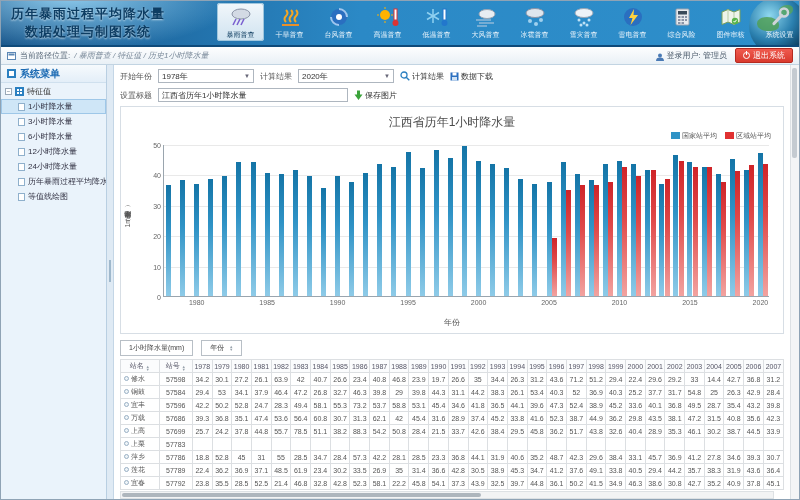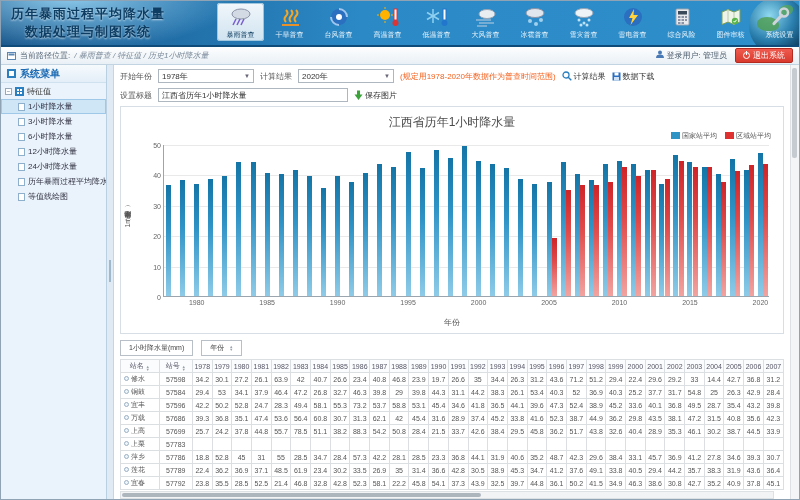--- a/index.html
+++ b/index.html
@@ -28,21 +28,21 @@
   .tool .ticon { width:30px; height:24px; margin:0 auto; display:flex; align-items:center; justify-content:center; }
   .tool .tlabel { display:block; font-size:7px; color:#eaf4fb; margin-top:1px; white-space:nowrap; }
   .tool.active { background:linear-gradient(#f2f7fb,#cfe3f0); box-shadow:inset 0 0 0 1px #9fc6dd; }
   .tool.active .tlabel { color:#0b3a5e; }
 
   
   #subbar { flex:0 0 18px; display:flex; align-items:center; font-size:8px; color:#5a6a7a;
     background:linear-gradient(#fdfefe,#e9f0f6); border-bottom:1px solid #c2d4e2; padding:0 6px; gap:4px; }
   #crumb-path { color:#7a8a9a;font-style:italic; }
   #userbar { margin-left:auto; display:flex; align-items:center; gap:8px; }
-  #login-user { display:flex; align-items:flex-start; gap:3px; color:#4a5a6a; }
+  #login-user { display:flex; align-items:flex-end; gap:3px; color:#4a5a6a; }
   #logout-btn { display:flex; align-items:center; gap:3px; background:linear-gradient(#ef5a4e,#d93a2e);
     color:#fff; border-radius:2px; padding:1px 7px; font-size:8px; cursor:pointer; border:1px solid #b52a20; }
   .power-ico { width:7px; height:7px; border:1px solid #fff; border-radius:50%; position:relative; display:inline-block; }
   .power-ico:after { content:""; position:absolute; left:2px; top:-2px; width:1px; height:4px; background:#fff; }
 
   
   #main { flex:1; display:flex; min-height:0; }
   #sidebar { flex:0 0 106px; background:#eaf3fb; border-right:1px solid #b9cfe2; overflow:hidden; }
   #sb-title { height:18px; display:flex; align-items:center; gap:4px; padding:0 6px; color:#1b6ab3;
     font-weight:bold; font-size:10px; border-bottom:1px solid #cfe0ee; background:linear-gradient(#f6fafd,#e3eef8); }
@@ -348,21 +348,20 @@
         <span>开始年份</span>
         <span class="sel">
           <span>1978年</span>
             <span class="arr">▼</span>
         </span>
         <span>计算结果</span>
         <span class="sel">
           <span>2020年</span>
             <span class="arr">▼</span>
         </span>
-        <span id="notice">(规定用1978-2020年数据作为普查时间范围)</span>
         <span class="mini-btn">
           <svg width="10" height="10">
               <circle cx="4" cy="4" r="3" fill="none" stroke="#2a7fc0" stroke-width="1.3"></circle>
               <line x1="6.2" y1="6.2" x2="9.3" y2="9.3" stroke="#2a7fc0" stroke-width="1.4"></line>
             </svg>
           <span>计算结果</span>
         </span>
         <span class="mini-btn">
           <svg width="9" height="9">
               <rect x="0.5" y="0.5" width="8" height="8" fill="#2a6fc0"></rect>

